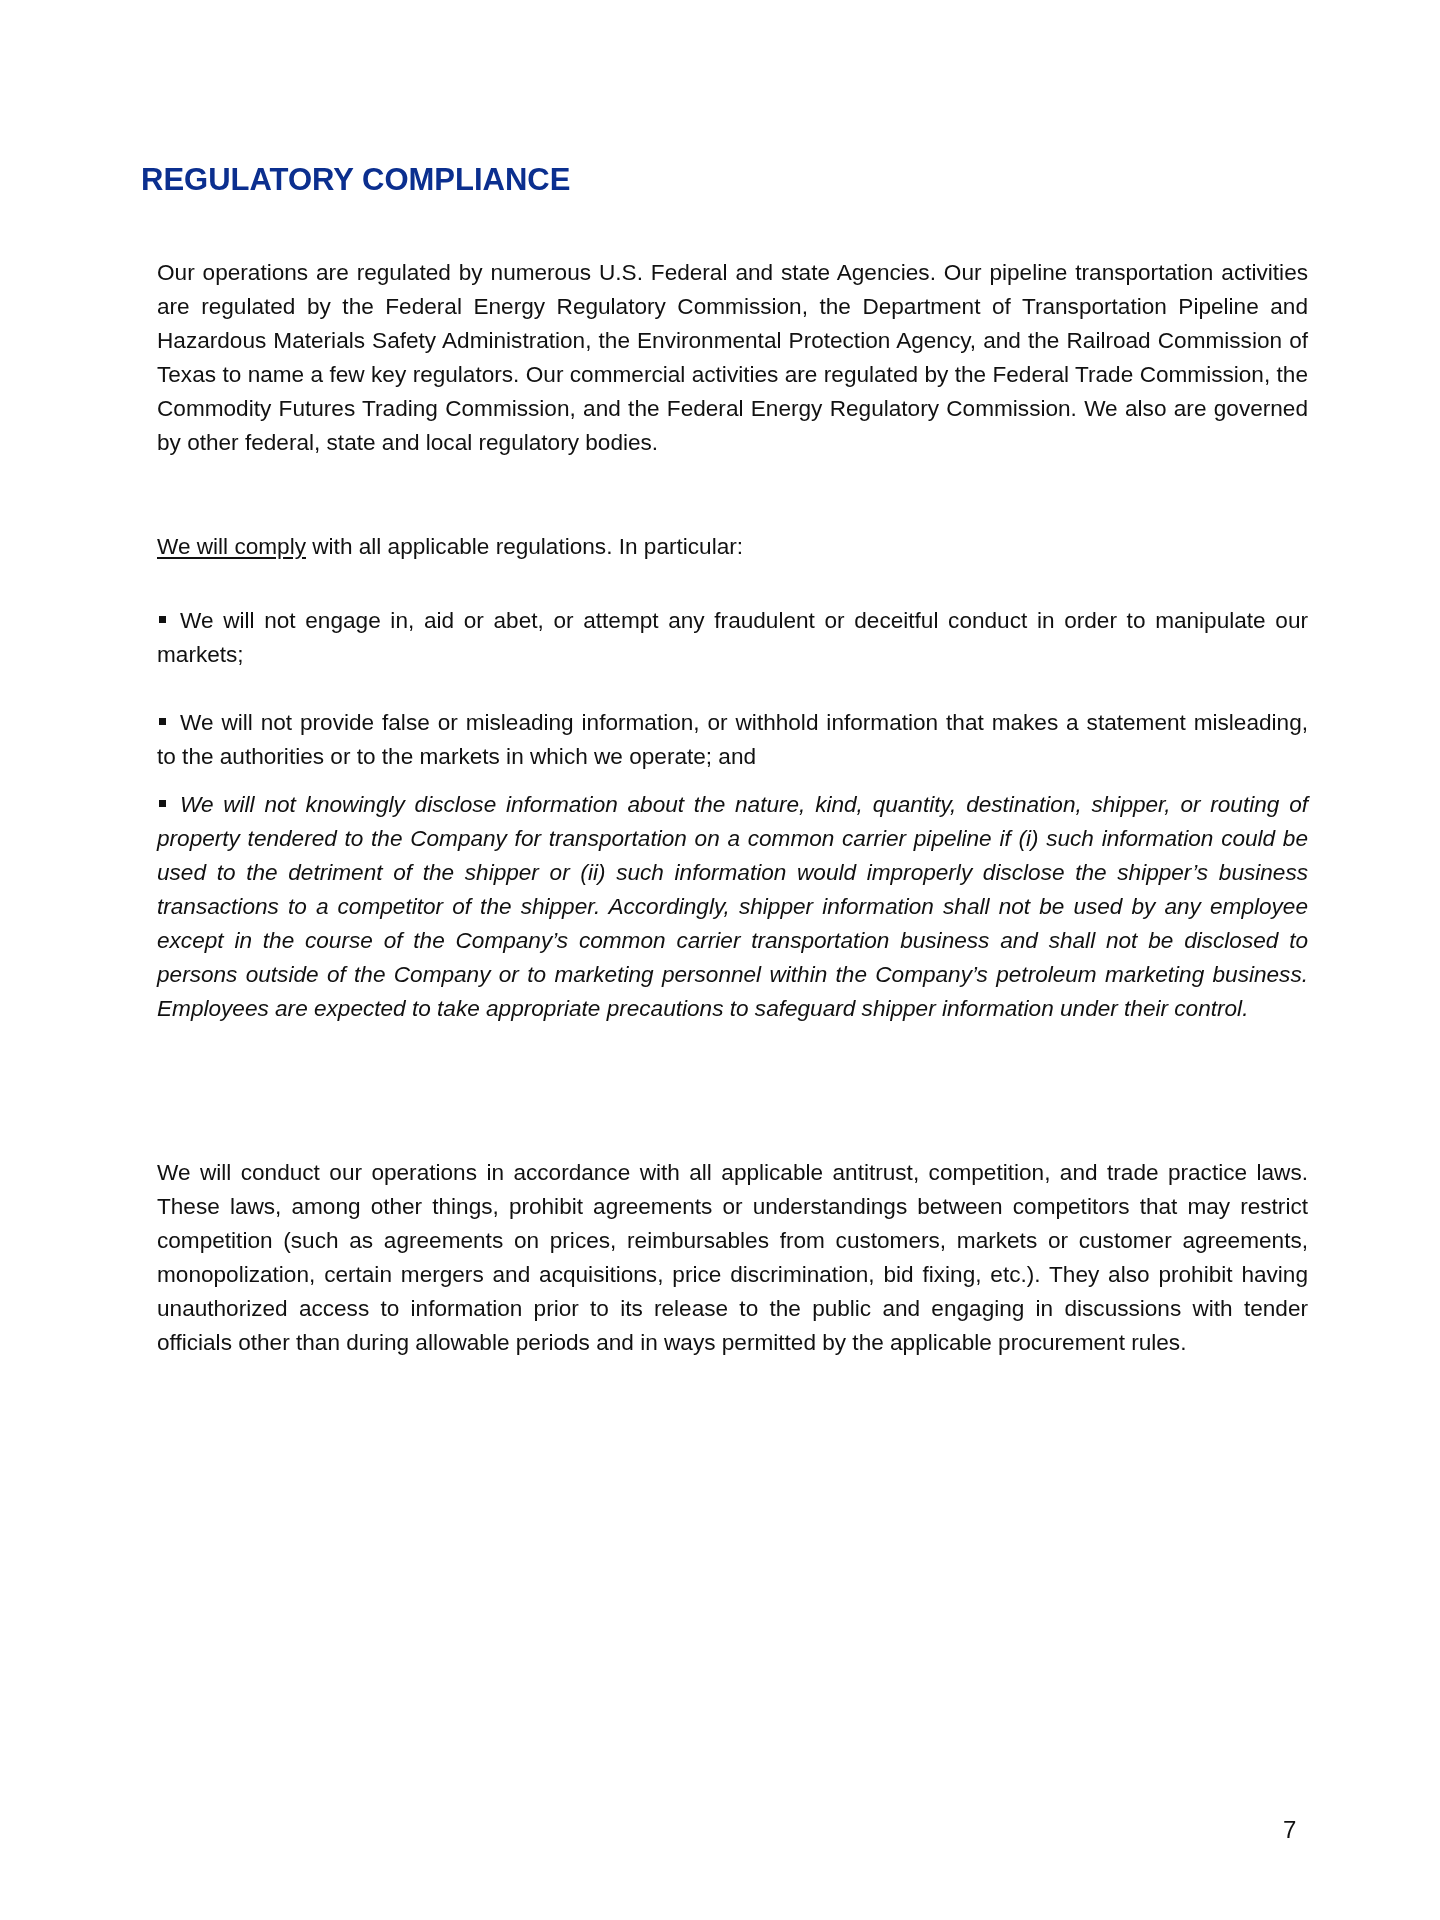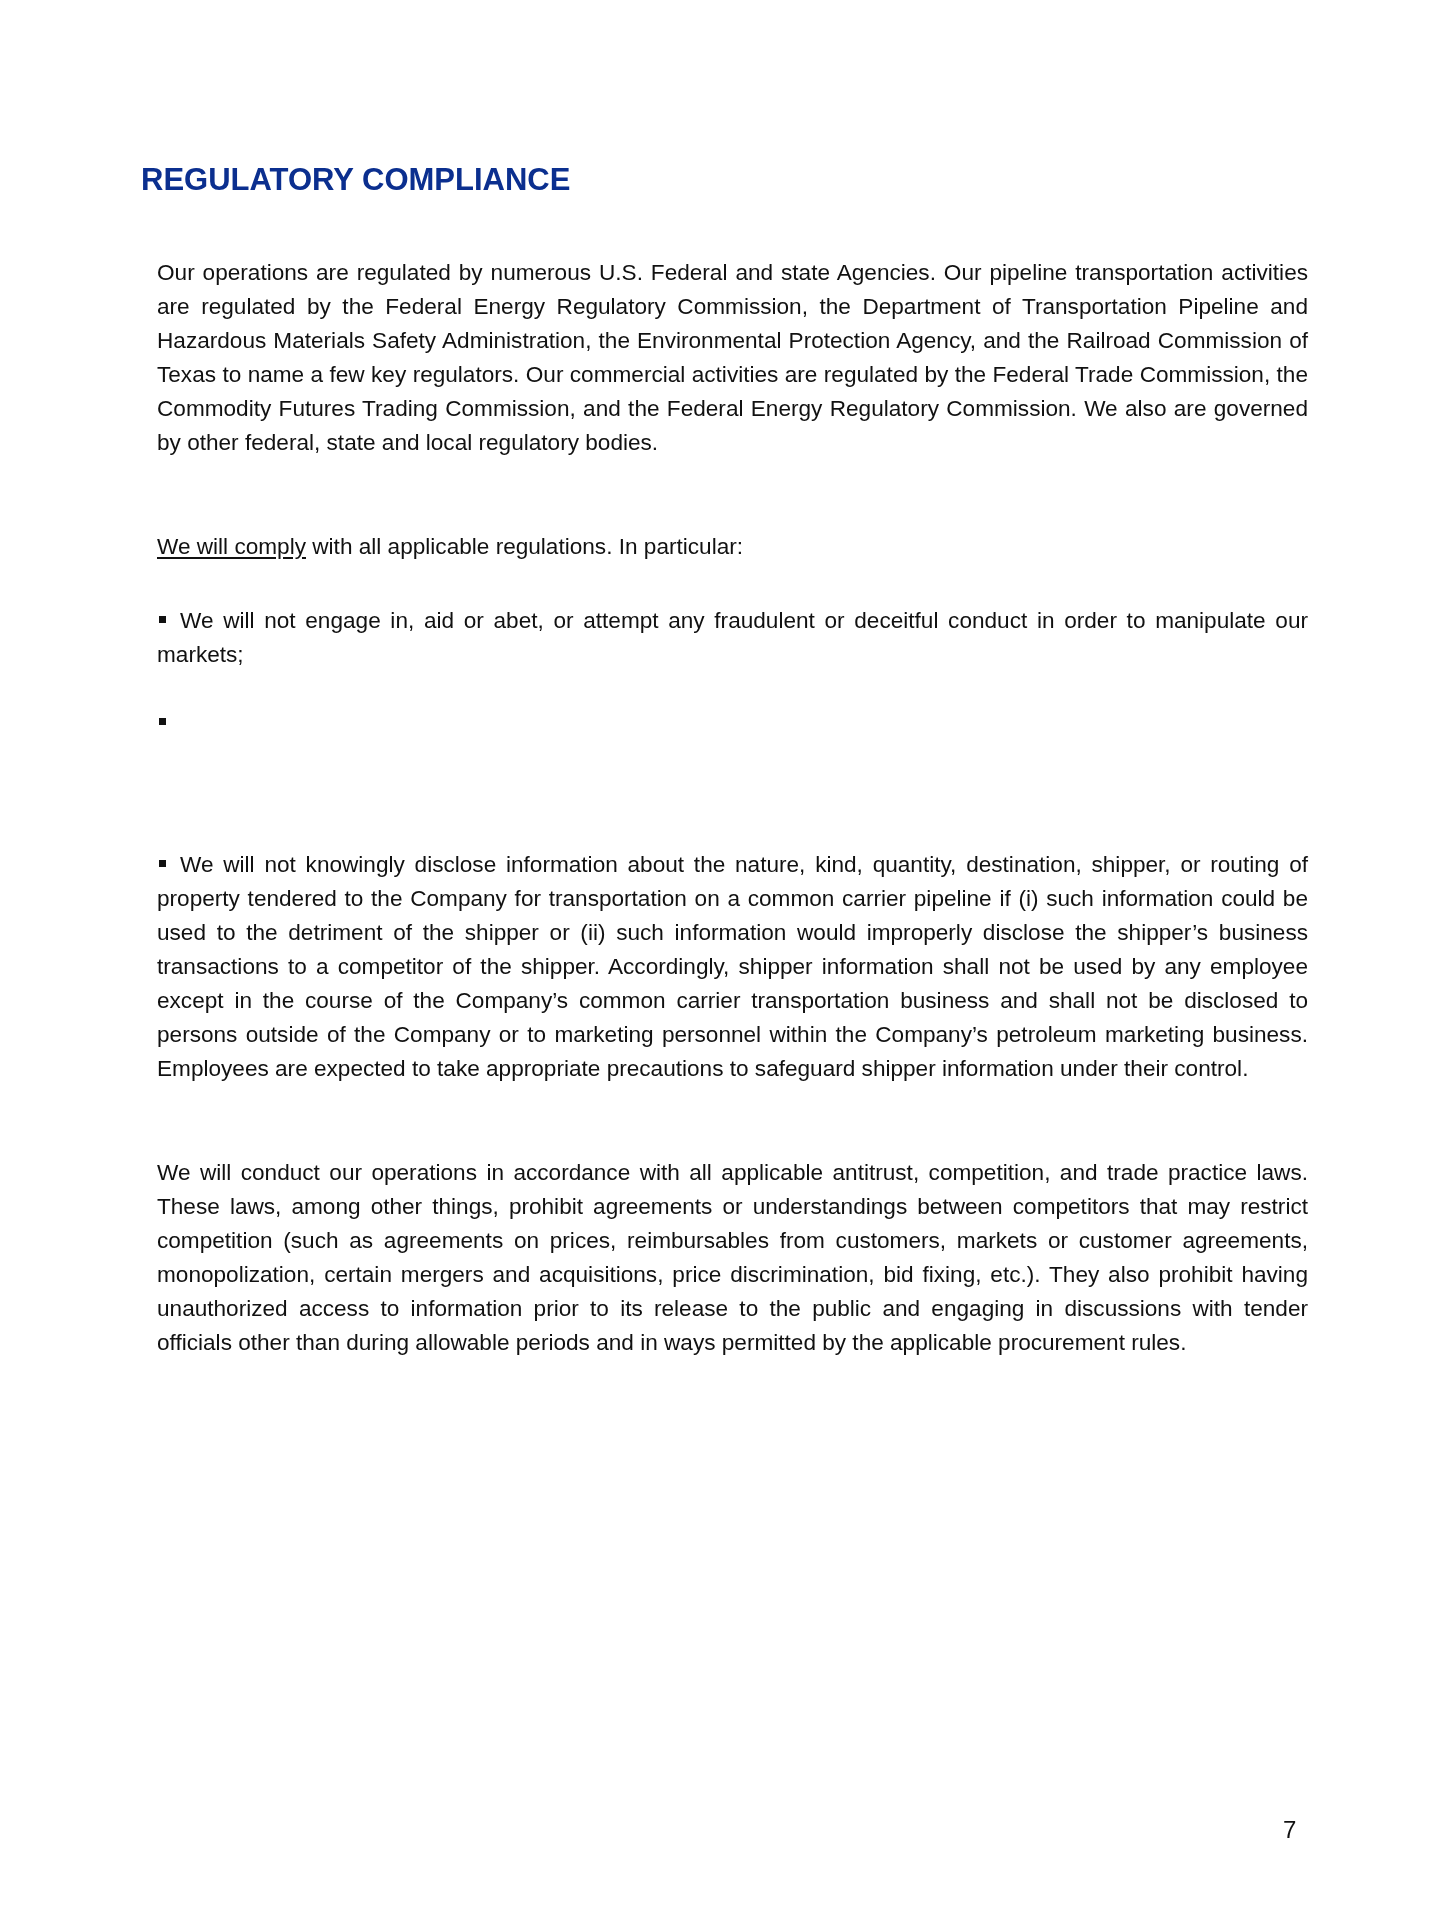--- a/index.html
+++ b/index.html
@@ -10,40 +10,40 @@
              font-weight: bold; font-size: 31px; color: #0b2f8f; line-height: 36px; letter-spacing: 0px; }
   .h1 { left: 141px; top: 162px; }
   .h2 { left: 144px; top: 1136px; }
   .para { position: absolute; left: 141px; width: 1151px; margin: 16px;
           font-size: 22.6px; line-height: 34px; text-align: justify; color: #111111; }
   .p1 { top: 240px; }
   .comply { top: 514px; text-align: left; }
   .comply .u { text-decoration: underline; text-underline-offset: 3px; }
   .b1 { top: 588px; }
   .b2 { top: 690px; }
-  .b3 { top: 832px; }
+  .b3 { top: 772px; font-style: italic; }
   .p2 { top: 1140px; }
   .bullet { display: inline-block; width: 7px; height: 7px; background: #111; vertical-align: middle;
             margin-right: 14px; margin-left: 2px; position: relative; top: -3px; }
   .pagenum { position: absolute; left: 1283px; top: 1816px; font-size: 24px; color: #111; }
 </style>
 </head>
 <body>
 
 <div class="page">
 
   <h2 class="heading h1">REGULATORY COMPLIANCE</h2>
 
   <p class="para p1">Our operations are regulated by numerous U.S. Federal and state Agencies. Our pipeline transportation activities are regulated by the Federal Energy Regulatory Commission, the Department of Transportation Pipeline and Hazardous Materials Safety Administration, the Environmental Protection Agency, and the Railroad Commission of Texas to name a few key regulators. Our commercial activities are regulated by the Federal Trade Commission, the Commodity Futures Trading Commission, and the Federal Energy Regulatory Commission. We also are governed by other federal, state and local regulatory bodies.</p>
 
   <p class="para comply"><span class="u">We will comply</span><span> with all applicable regulations. In particular:</span></p>
 
   <p class="para b1"><span class="bullet"></span><span>We will not engage in, aid or abet, or attempt any fraudulent or deceitful conduct in order to manipulate our markets;</span></p>
 
-  <p class="para b2"><span class="bullet"></span></p>
+  <p class="para b2"><span class="bullet"></span><span>We will not provide false or misleading information, or withhold information that makes a statement misleading, to the authorities or to the markets in which we operate; and</span></p>
 
   <p class="para b3"><span class="bullet"></span><span>We will not knowingly disclose information about the nature, kind, quantity, destination, shipper, or routing of property tendered to the Company for transportation on a common carrier pipeline if (i) such information could be used to the detriment of the shipper or (ii) such information would improperly disclose the shipper’s business transactions to a competitor of the shipper. Accordingly, shipper information shall not be used by any employee except in the course of the Company’s common carrier transportation business and shall not be disclosed to persons outside of the Company or to marketing personnel within the Company’s petroleum marketing business. Employees are expected to take appropriate precautions to safeguard shipper information under their control.</span></p>
 
 
   <p class="para p2">We will conduct our operations in accordance with all applicable antitrust, competition, and trade practice laws. These laws, among other things, prohibit agreements or understandings between competitors that may restrict competition (such as agreements on prices, reimbursables from customers, markets or customer agreements, monopolization, certain mergers and acquisitions, price discrimination, bid fixing, etc.). They also prohibit having unauthorized access to information prior to its release to the public and engaging in discussions with tender officials other than during allowable periods and in ways permitted by the applicable procurement rules.</p>
 
   <div class="pagenum">7</div>
 
 </div>
 

